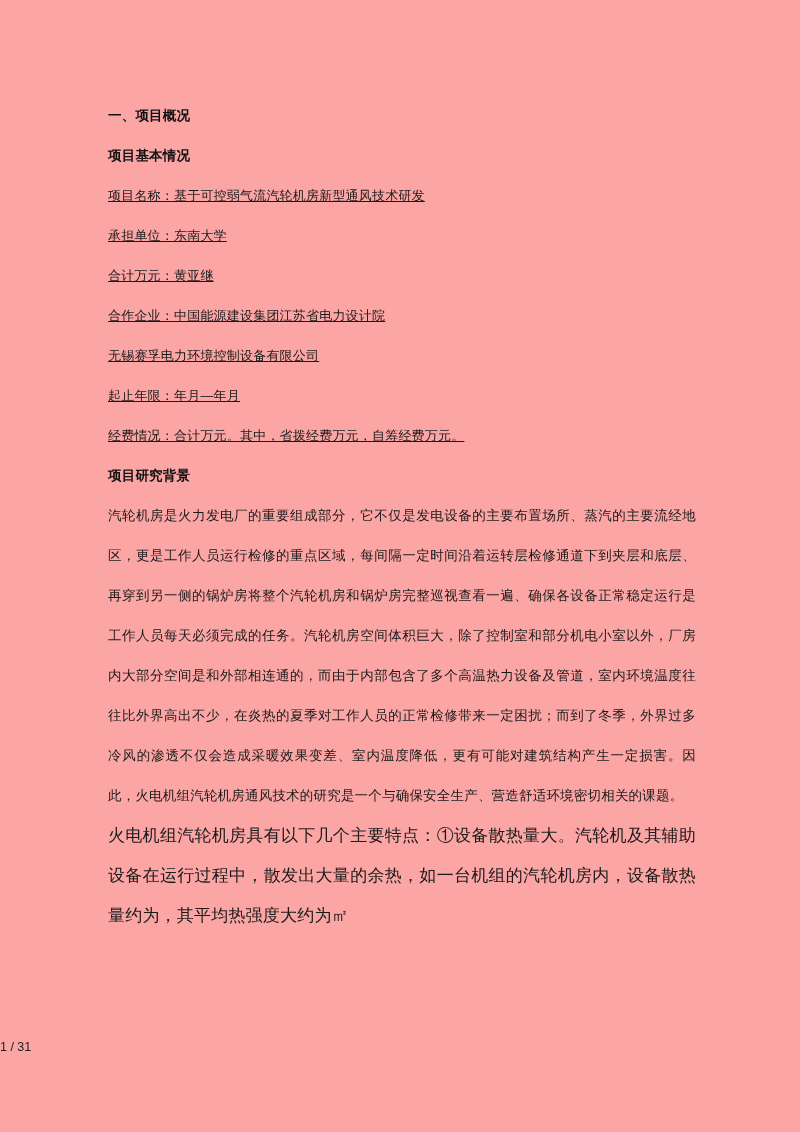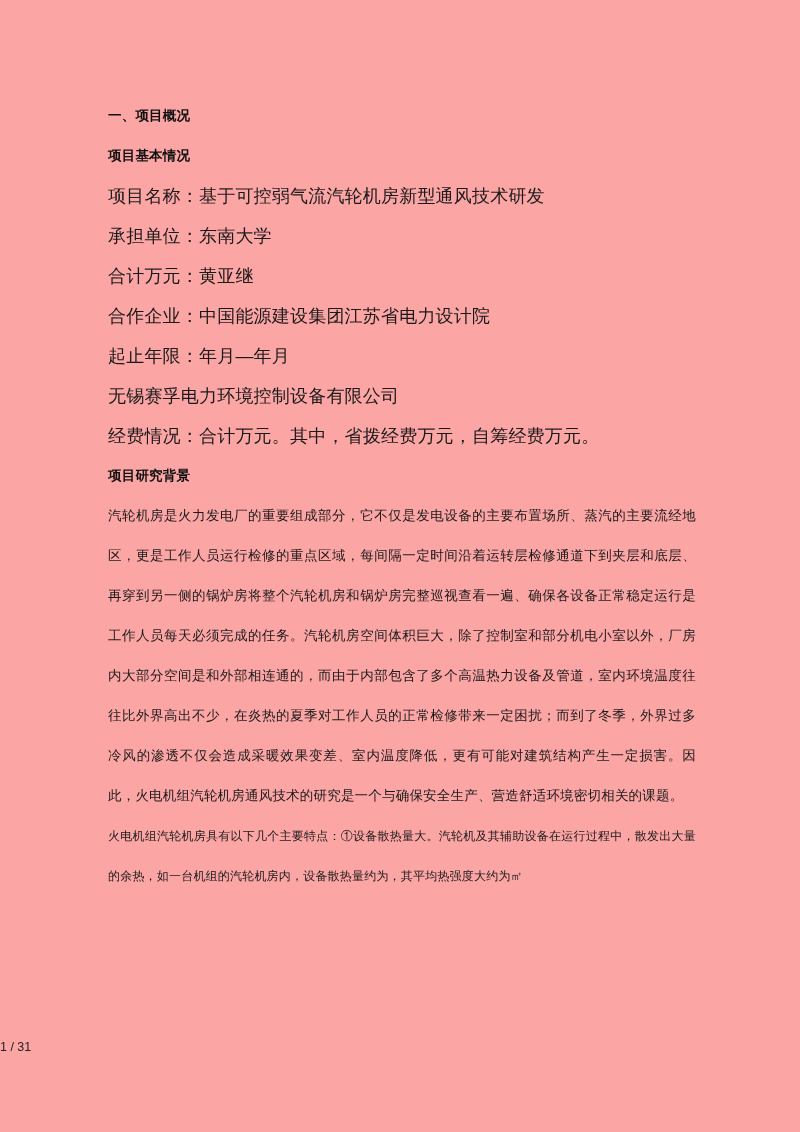--- a/index.html
+++ b/index.html
@@ -21,44 +21,45 @@
     background: #fca5a5;
     overflow: hidden;
   }
   .content {
     position: absolute;
     left: 108px;
     top: 96px;
     width: 588px;
   }
   .line {
-    font-size: 18px;
+    font-size: 13px;
     line-height: 40px;
     color: #1a1a1a;
     white-space: nowrap;
     letter-spacing: 0.2px;
+    text-decoration: underline;
   }
   .heading {
     font-weight: bold;
     font-size: 13.5px;
     line-height: 40px;
     color: #111111;
     letter-spacing: 0.2px;
   }
   .para {
     font-size: 13.5px;
     line-height: 40px;
     color: #1a1a1a;
     text-align: justify;
     text-justify: inter-ideograph;
     letter-spacing: 0.2px;
     margin: 0;
   }
   .para-last {
-    font-size: 12px;
+    font-size: 17px;
     line-height: 40px;
     color: #1a1a1a;
     text-align: justify;
     text-justify: inter-ideograph;
     letter-spacing: 0.2px;
     margin: 0;
   }
   .footer {
     position: absolute;
     left: 0;
@@ -76,22 +77,22 @@
   <div class="content">
 
     <div class="heading">一、项目概况</div>
 
     <div class="heading">项目基本情况</div>
 
     <div class="line">项目名称：基于可控弱气流汽轮机房新型通风技术研发</div>
     <div class="line">承担单位：东南大学</div>
     <div class="line">合计万元：黄亚继</div>
     <div class="line">合作企业：中国能源建设集团江苏省电力设计院</div>
+    <div class="line">无锡赛孚电力环境控制设备有限公司</div>
     <div class="line">起止年限：年月—年月</div>
-    <div class="line">无锡赛孚电力环境控制设备有限公司</div>
     <div class="line">经费情况：合计万元。其中，省拨经费万元，自筹经费万元。</div>
 
     <div class="heading">项目研究背景</div>
 
     <p class="para">汽轮机房是火力发电厂的重要组成部分，它不仅是发电设备的主要布置场所、蒸汽的主要流经地区，更是工作人员运行检修的重点区域，每间隔一定时间沿着运转层检修通道下到夹层和底层、再穿到另一侧的锅炉房将整个汽轮机房和锅炉房完整巡视查看一遍、确保各设备正常稳定运行是工作人员每天必须完成的任务。汽轮机房空间体积巨大，除了控制室和部分机电小室以外，厂房内大部分空间是和外部相连通的，而由于内部包含了多个高温热力设备及管道，室内环境温度往往比外界高出不少，在炎热的夏季对工作人员的正常检修带来一定困扰；而到了冬季，外界过多冷风的渗透不仅会造成采暖效果变差、室内温度降低，更有可能对建筑结构产生一定损害。因此，火电机组汽轮机房通风技术的研究是一个与确保安全生产、营造舒适环境密切相关的课题。</p>
 
     <p class="para-last">火电机组汽轮机房具有以下几个主要特点：①设备散热量大。汽轮机及其辅助设备在运行过程中，散发出大量的余热，如一台机组的汽轮机房内，设备散热量约为，其平均热强度大约为㎡</p>
 
   </div>
 

